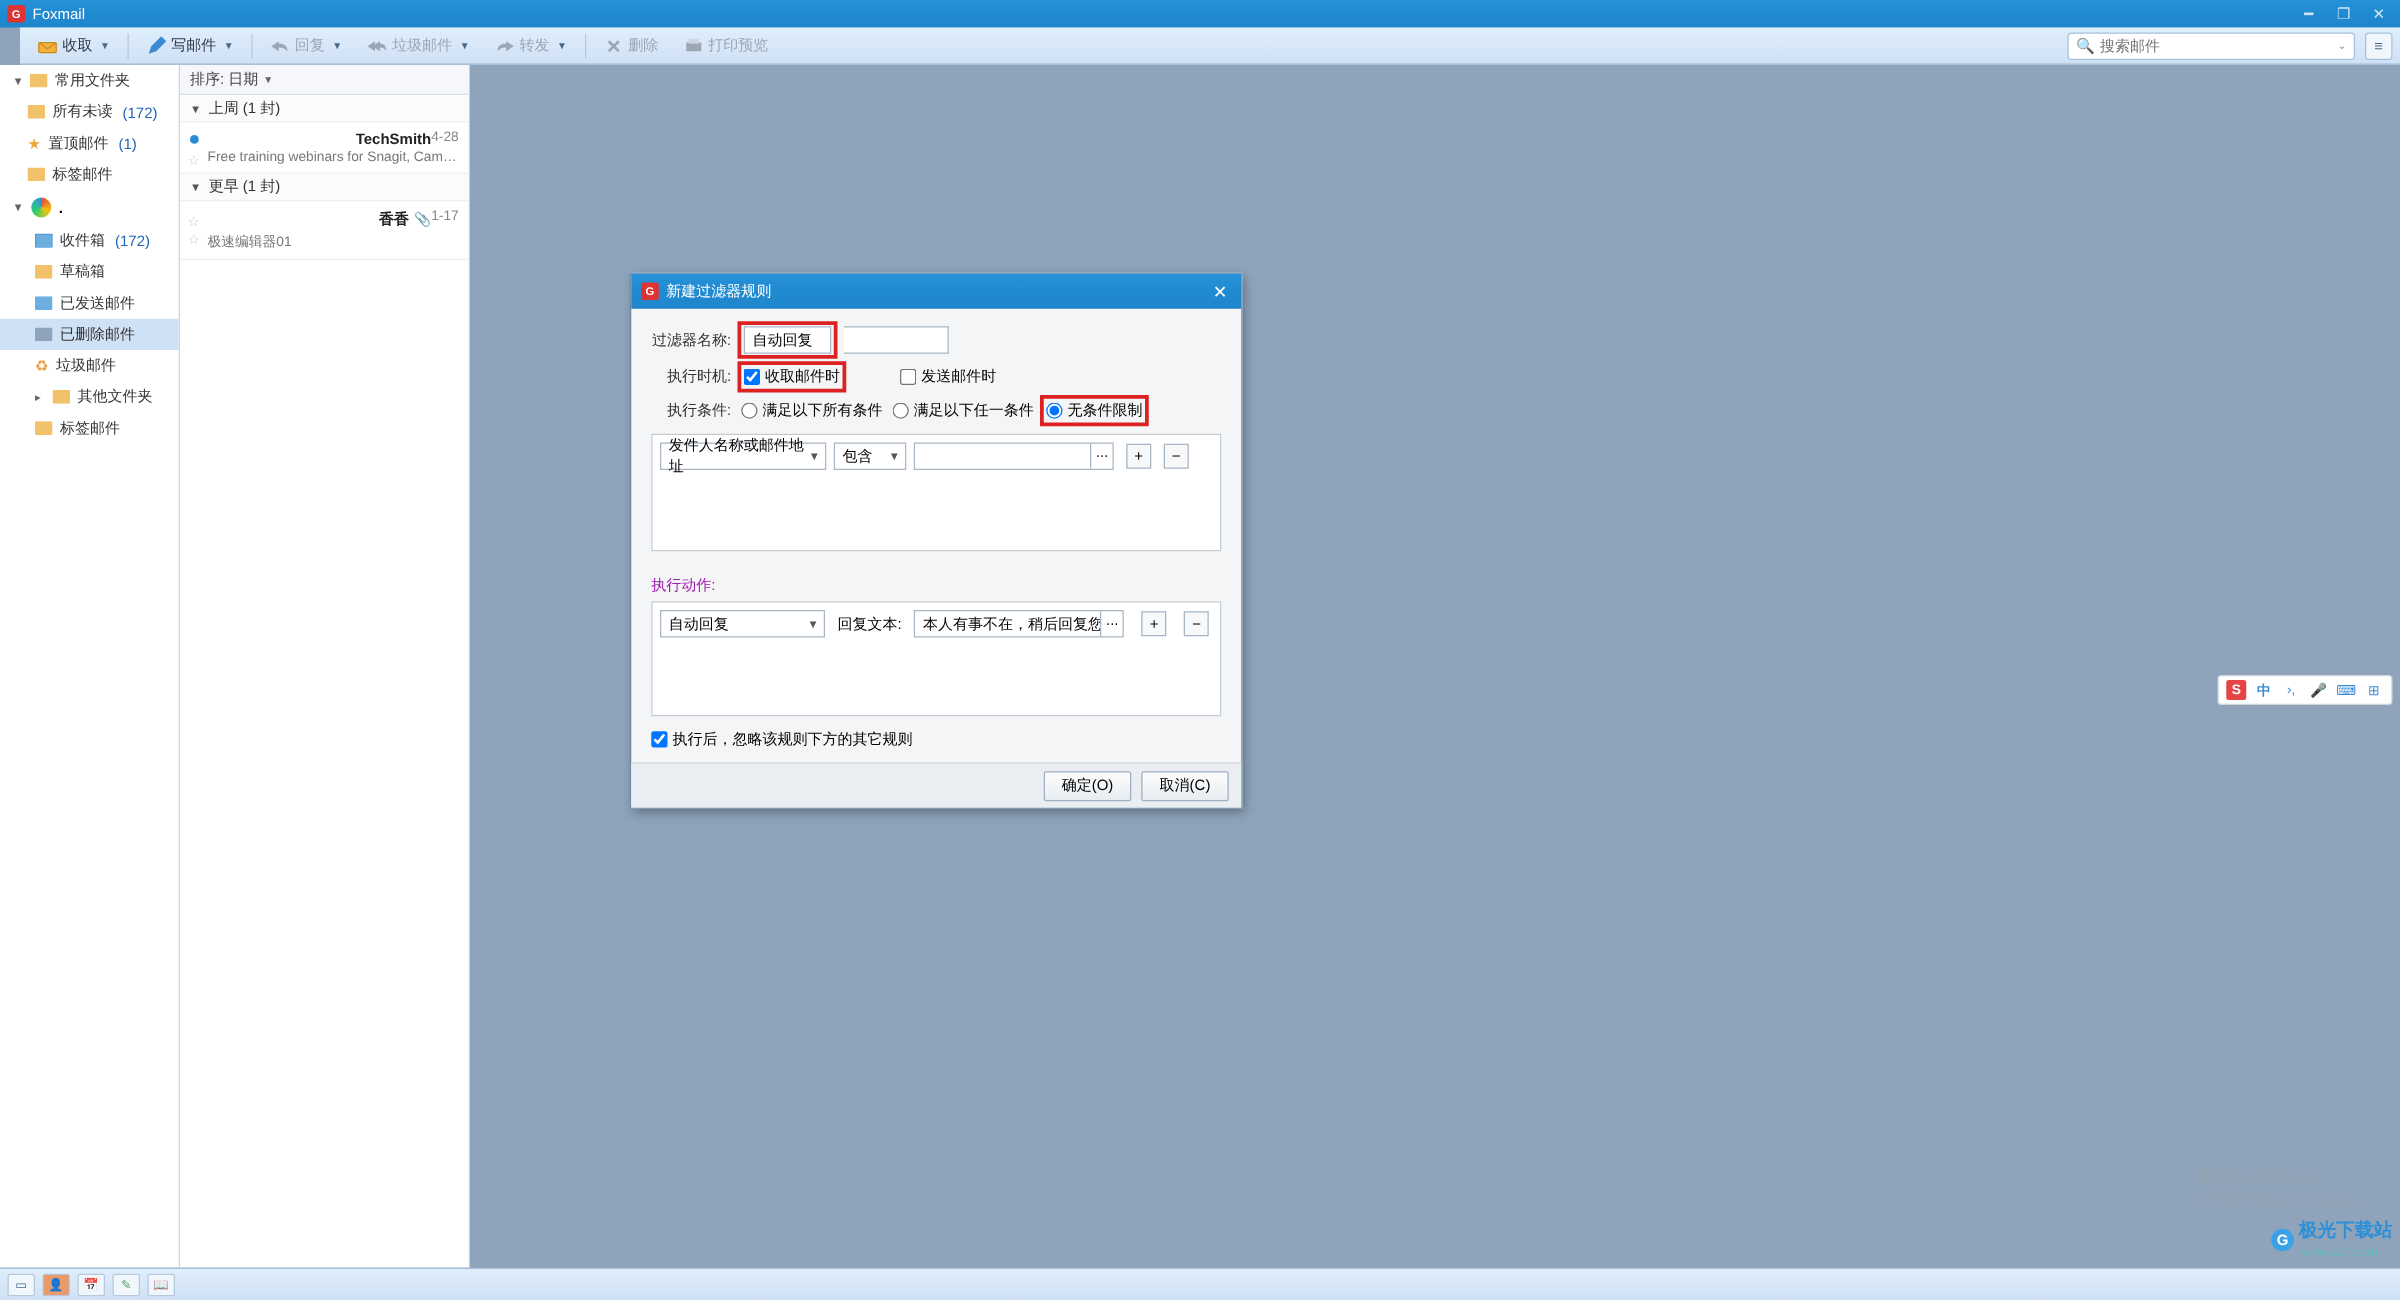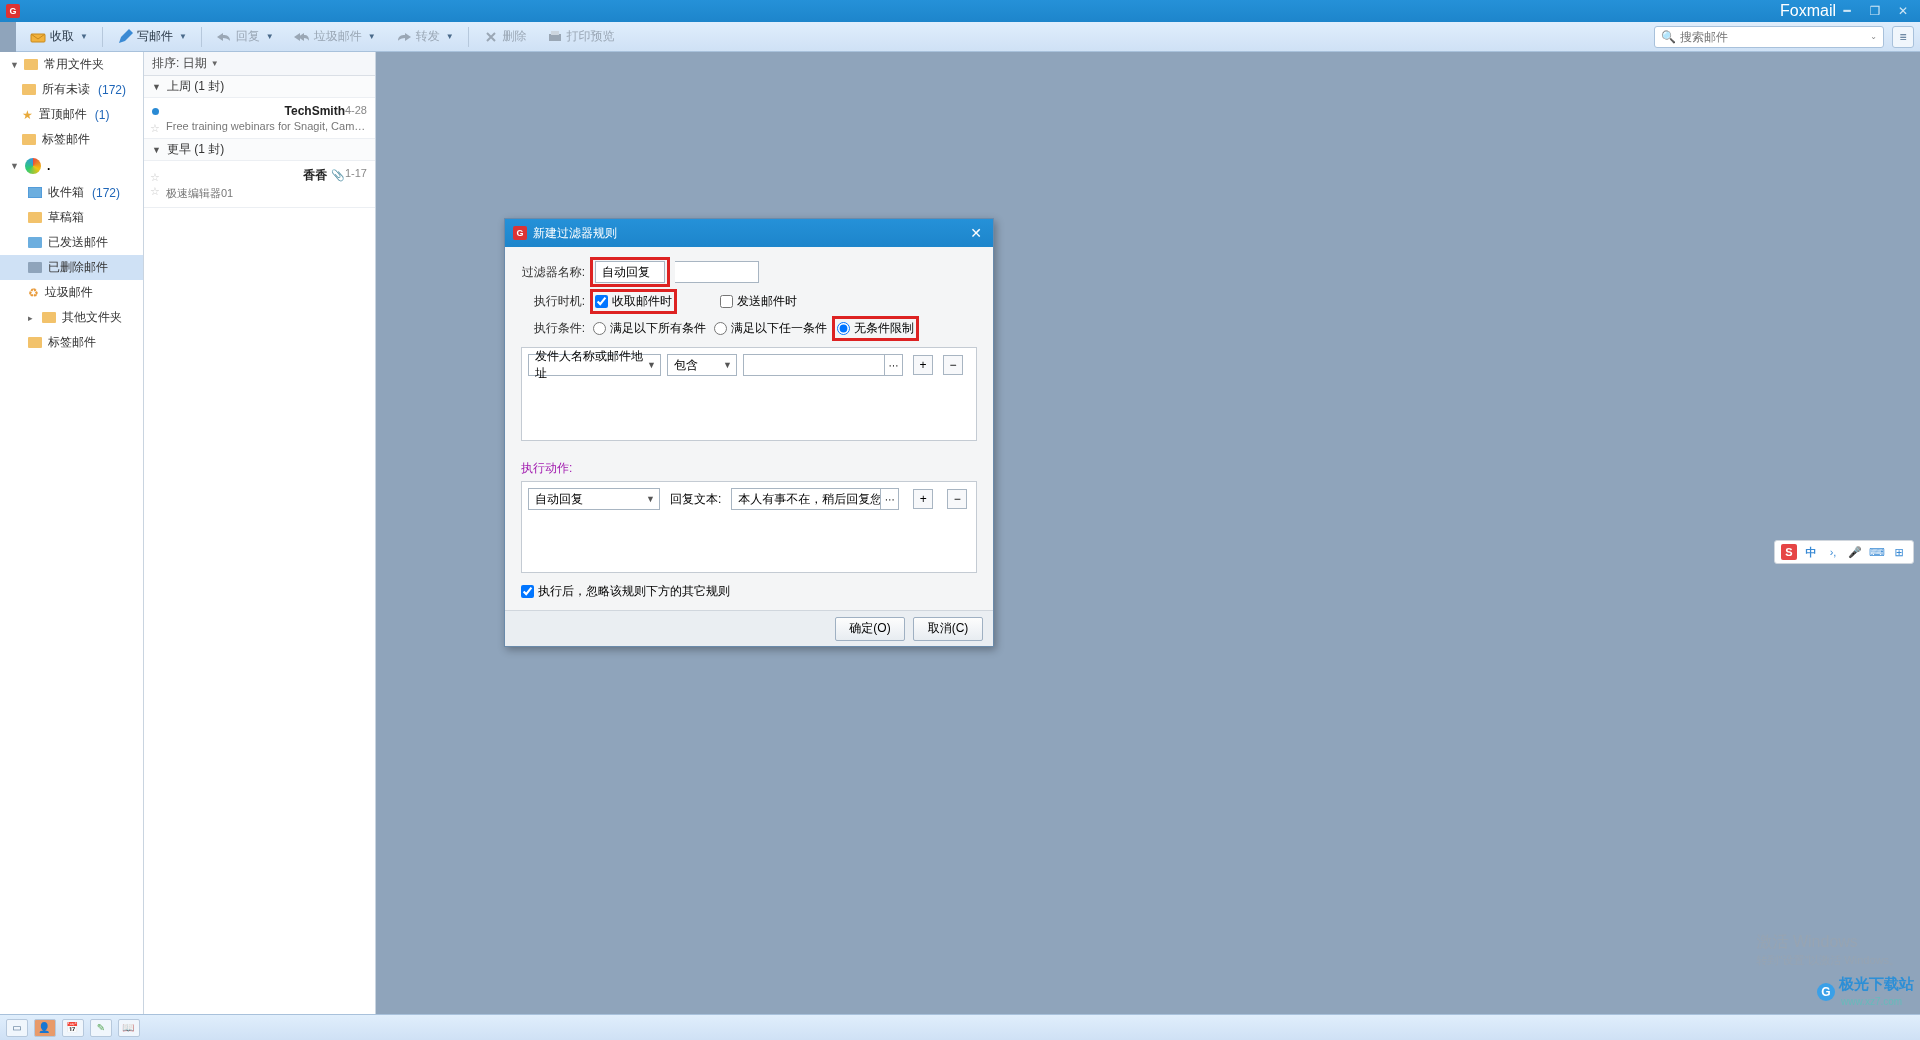--- a/index.html
+++ b/index.html
@@ -1,20 +1,20 @@
 <!DOCTYPE html>
 <html><head>
 <meta charset="utf-8">
 <style>
 * { margin: 0; padding: 0; box-sizing: border-box; font-family: "Microsoft YaHei", Arial, sans-serif; font-size: 12px; }
 html, body { width: 100%; height: 100%; background: #8fa4bb; overflow: hidden; }
 
 .titlebar { height: 22px; background: linear-gradient(#2591d8, #1d85cb); display: flex; align-items: center; padding: 0 6px; color: #fff; }
 .titlebar .logo { width: 14px; height: 14px; background: #d33; border-radius: 2px; display: flex; align-items: center; justify-content: center; font-size: 9px; font-weight: bold; margin-right: 6px; }
-.titlebar .title { flex: 1; font-size: 16px; text-align: right; }
+.titlebar .title { flex: 1; font-size: 12px; }
 .titlebar .win-btns { display: flex; gap: 6px; }
 .titlebar .win-btn { width: 22px; height: 16px; display: flex; align-items: center; justify-content: center; color: #cfe6f5; cursor: pointer; }
 
 .toolbar { height: 30px; background: linear-gradient(#e0eefc, #cfe1f5); border-bottom: 1px solid #a8c1db; display: flex; align-items: center; padding: 0 6px; gap: 4px; margin-left: 16px; }
 .tb-btn { display: flex; align-items: center; gap: 4px; padding: 3px 8px; border-radius: 3px; cursor: pointer; color: #2b3a4a; }
 .tb-btn .icon { width: 16px; height: 16px; display: inline-flex; align-items: center; justify-content: center; }
 .tb-btn .drop { font-size: 8px; color: #4a6a8a; margin-left: 2px; }
 .tb-sep { width: 1px; height: 20px; background: #b6c8dc; margin: 0 2px; }
 .tb-spacer { flex: 1; }
 .search-box { width: 230px; height: 22px; background: #fff; border: 1px solid #a8c1db; border-radius: 3px; display: flex; align-items: center; padding: 0 6px; gap: 4px; }
@@ -389,21 +389,21 @@
         </label>
       </span>
     </div>
 
     <div class="cond-box">
       <div style="display:flex;align-items:center;gap:6px">
         <span class="combo" style="width:133px">
           <span>发件人名称或邮件地址</span>
           <span class="arr">▼</span>
         </span>
-        <span class="combo" style="width:70px">
+        <span class="combo" style="width:58px">
           <span>包含</span>
           <span class="arr">▼</span>
         </span>
         <span class="text-field" style="width:160px;padding:0">
           <span style="flex:1"></span>
           <span class="ellipsis-btn">⋯</span>
         </span>
         <span class="mini-btn">+</span>
         <span class="mini-btn">−</span>
       </div>

